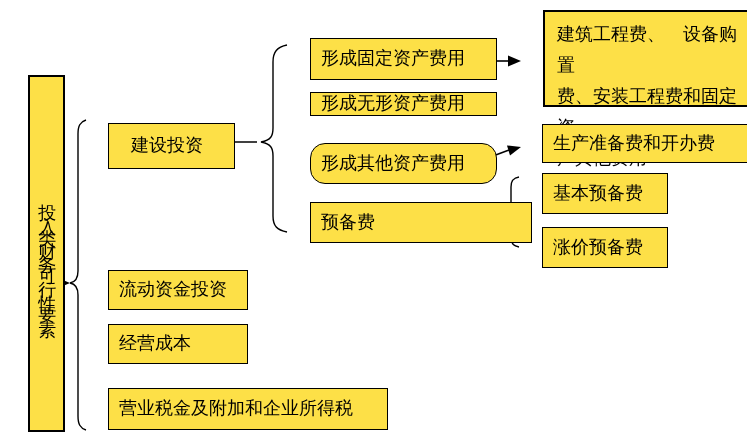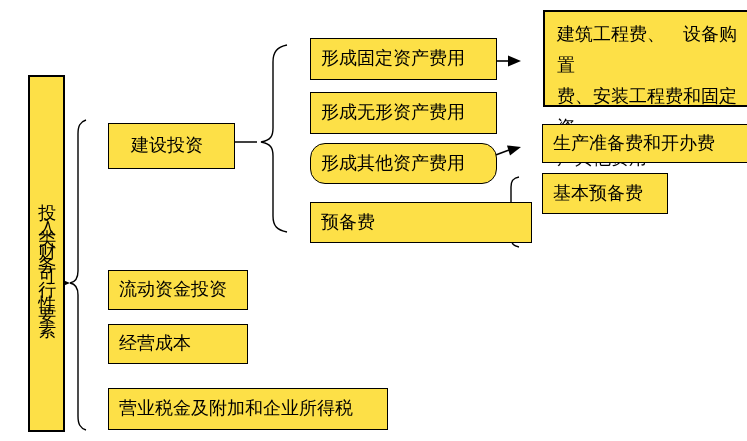--- a/index.html
+++ b/index.html
@@ -36,21 +36,21 @@
     writing-mode:vertical-lr;
     text-orientation:upright;
     letter-spacing:13px;
     font-size:18px;
   }
   .node-construction{left:88px;top:123px;width:127px;height:46px;padding-left:22px;}
   .node-working{left:88px;top:270px;width:140px;height:40px;}
   .node-operating{left:88px;top:324px;width:140px;height:40px;}
   .node-tax{left:88px;top:388px;width:280px;height:42px;}
   .node-fixed{left:290px;top:38px;width:187px;height:42px;}
-  .node-intangible{left:290px;top:92px;width:187px;height:42px;}
+  .node-intangible{left:290px;top:92px;width:187px;height:24px;}
   .node-other{left:290px;top:143px;width:187px;height:41px;border-radius:15px;}
   .node-reserve{left:290px;top:202px;width:222px;height:41px;}
   .node-bigdetail{
     left:523px;top:10px;width:221px;height:97px;
     border-width:2px;
     align-items:flex-start;
     padding:7px 8px 0 12px;
     white-space:pre-line;
     line-height:31px;
   }
@@ -131,14 +131,17 @@
     <span style="white-space:pre-line;">建筑工程费、　设备购置
 费、安装工程费和固定资
 产其他费用</span>
   </div>
   <div class="node node-production">
     <span>生产准备费和开办费</span>
   </div>
   <div class="node node-basic">
     <span>基本预备费</span>
   </div>
+  <div class="node node-price">
+    <span>涨价预备费</span>
+  </div>
 
 </div>
 
 </body></html>

